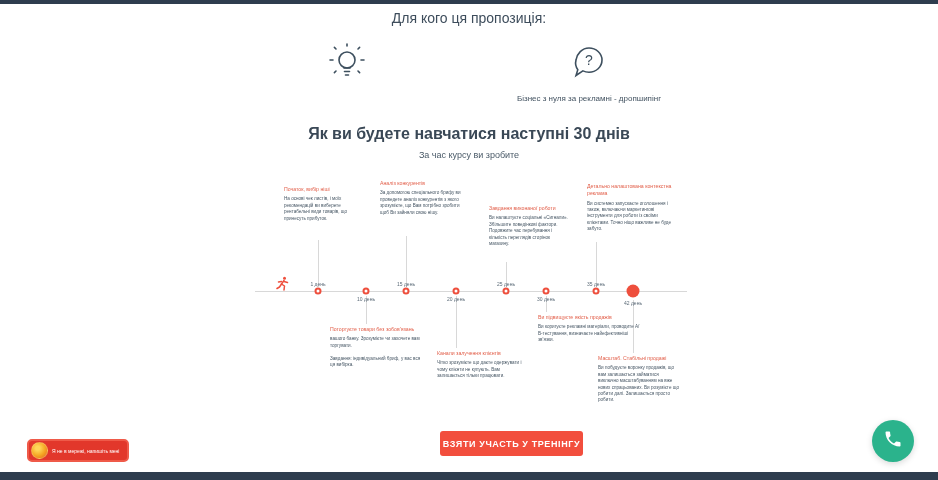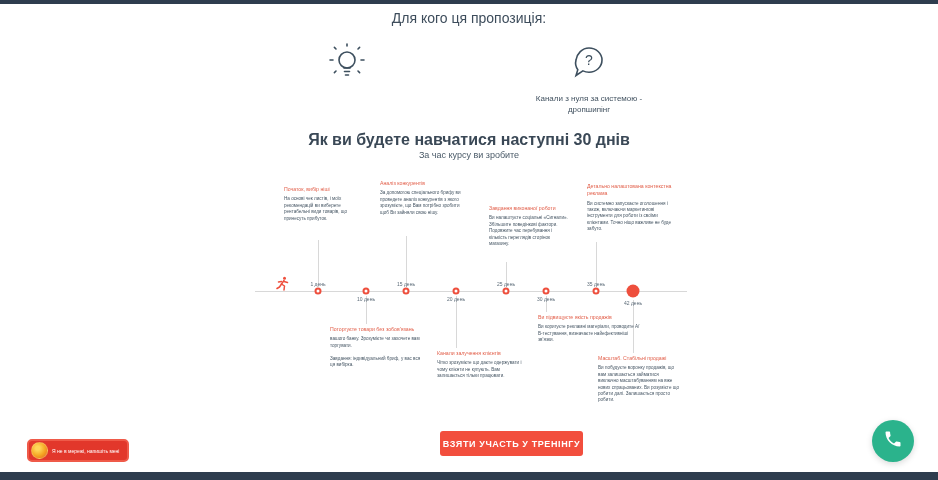--- a/index.html
+++ b/index.html
@@ -12,21 +12,21 @@
   .bar-bottom { position:absolute; left:0; bottom:0; width:938px; height:8px; background:#2e3d4e; }
 
   .section1-title { position:absolute; left:0; top:10px; width:938px; text-align:center;
     font-size:14px; color:#3e4d5c; }
 
   .aud-col { position:absolute; top:40px; width:150px; text-align:center; }
   .aud-col .icon-wrap { height:46px; display:flex; align-items:flex-end; justify-content:center; }
   .aud-col .caption { margin-top:8px; font-size:8px; line-height:1.35; color:#425260; }
   .aud-1 { left:272px; } .aud-2 { left:392px; } .aud-3 { left:514px; }
 
-  .section2-title { position:absolute; left:0; top:131px; width:938px; text-align:center;
+  .section2-title { position:absolute; left:0; top:125px; width:938px; text-align:center;
     font-size:16px; font-weight:bold; color:#3a4856; }
   .section2-sub { position:absolute; left:0; top:150px; width:938px; text-align:center;
     font-size:9px; color:#4a5a68; }
 
   .tl-line { position:absolute; left:255px; top:291px; width:432px; height:1px; background:#d8d8d8; }
   .tl-dot { position:absolute; width:7px; height:7px; border:2px solid #ee4f3d; background:#fff;
     border-radius:50%; transform:translate(-50%,-50%); top:291px; }
   .tl-dot.big { width:13px; height:13px; background:#ee4f3d; border:none; }
   .tl-day { position:absolute; width:40px; margin-left:-20px; text-align:center;
     font-size:5px; color:#5c6b78; }
@@ -82,21 +82,21 @@
   </div>
 
 
   <div class="aud-col aud-3">
     <div class="icon-wrap">
       <svg width="46" height="42" viewBox="0 0 46 42" fill="none" stroke="#3d4f5e" stroke-width="1.6" stroke-linecap="round">
         <path d="M36 16c0 7-6 12.2-13 12.2-2.2 0-4.3-.45-6.1-1.3L10 31.5l1.8-5.8C10.2 23.5 9 19.9 10 16 11 9.6 16 4 23 4s13 5.4 13 12z"></path>
         <text x="23" y="21" text-anchor="middle" font-size="14" font-family="Liberation Sans, sans-serif" fill="#3d4f5e" stroke="none">?</text>
       </svg>
     </div>
-    <div class="caption">Канали з нуля за системою - дропшипінг</div>
+    <div class="caption">Бізнес з нуля за рекламні - дропшипінг</div>
   </div>
 
   <div class="section2-title">Як ви будете навчатися наступні 30 днів</div>
   <div class="section2-sub">За час курсу ви зробите</div>
 
   <div class="tl-line"></div>
 
   <div class="runner">
     <svg width="13" height="15" viewBox="0 0 26 30" fill="none" stroke="#ee4f3d" stroke-width="3" stroke-linecap="round" stroke-linejoin="round">
       <circle cx="17" cy="4.5" r="3" fill="#ee4f3d" stroke="none"></circle>

